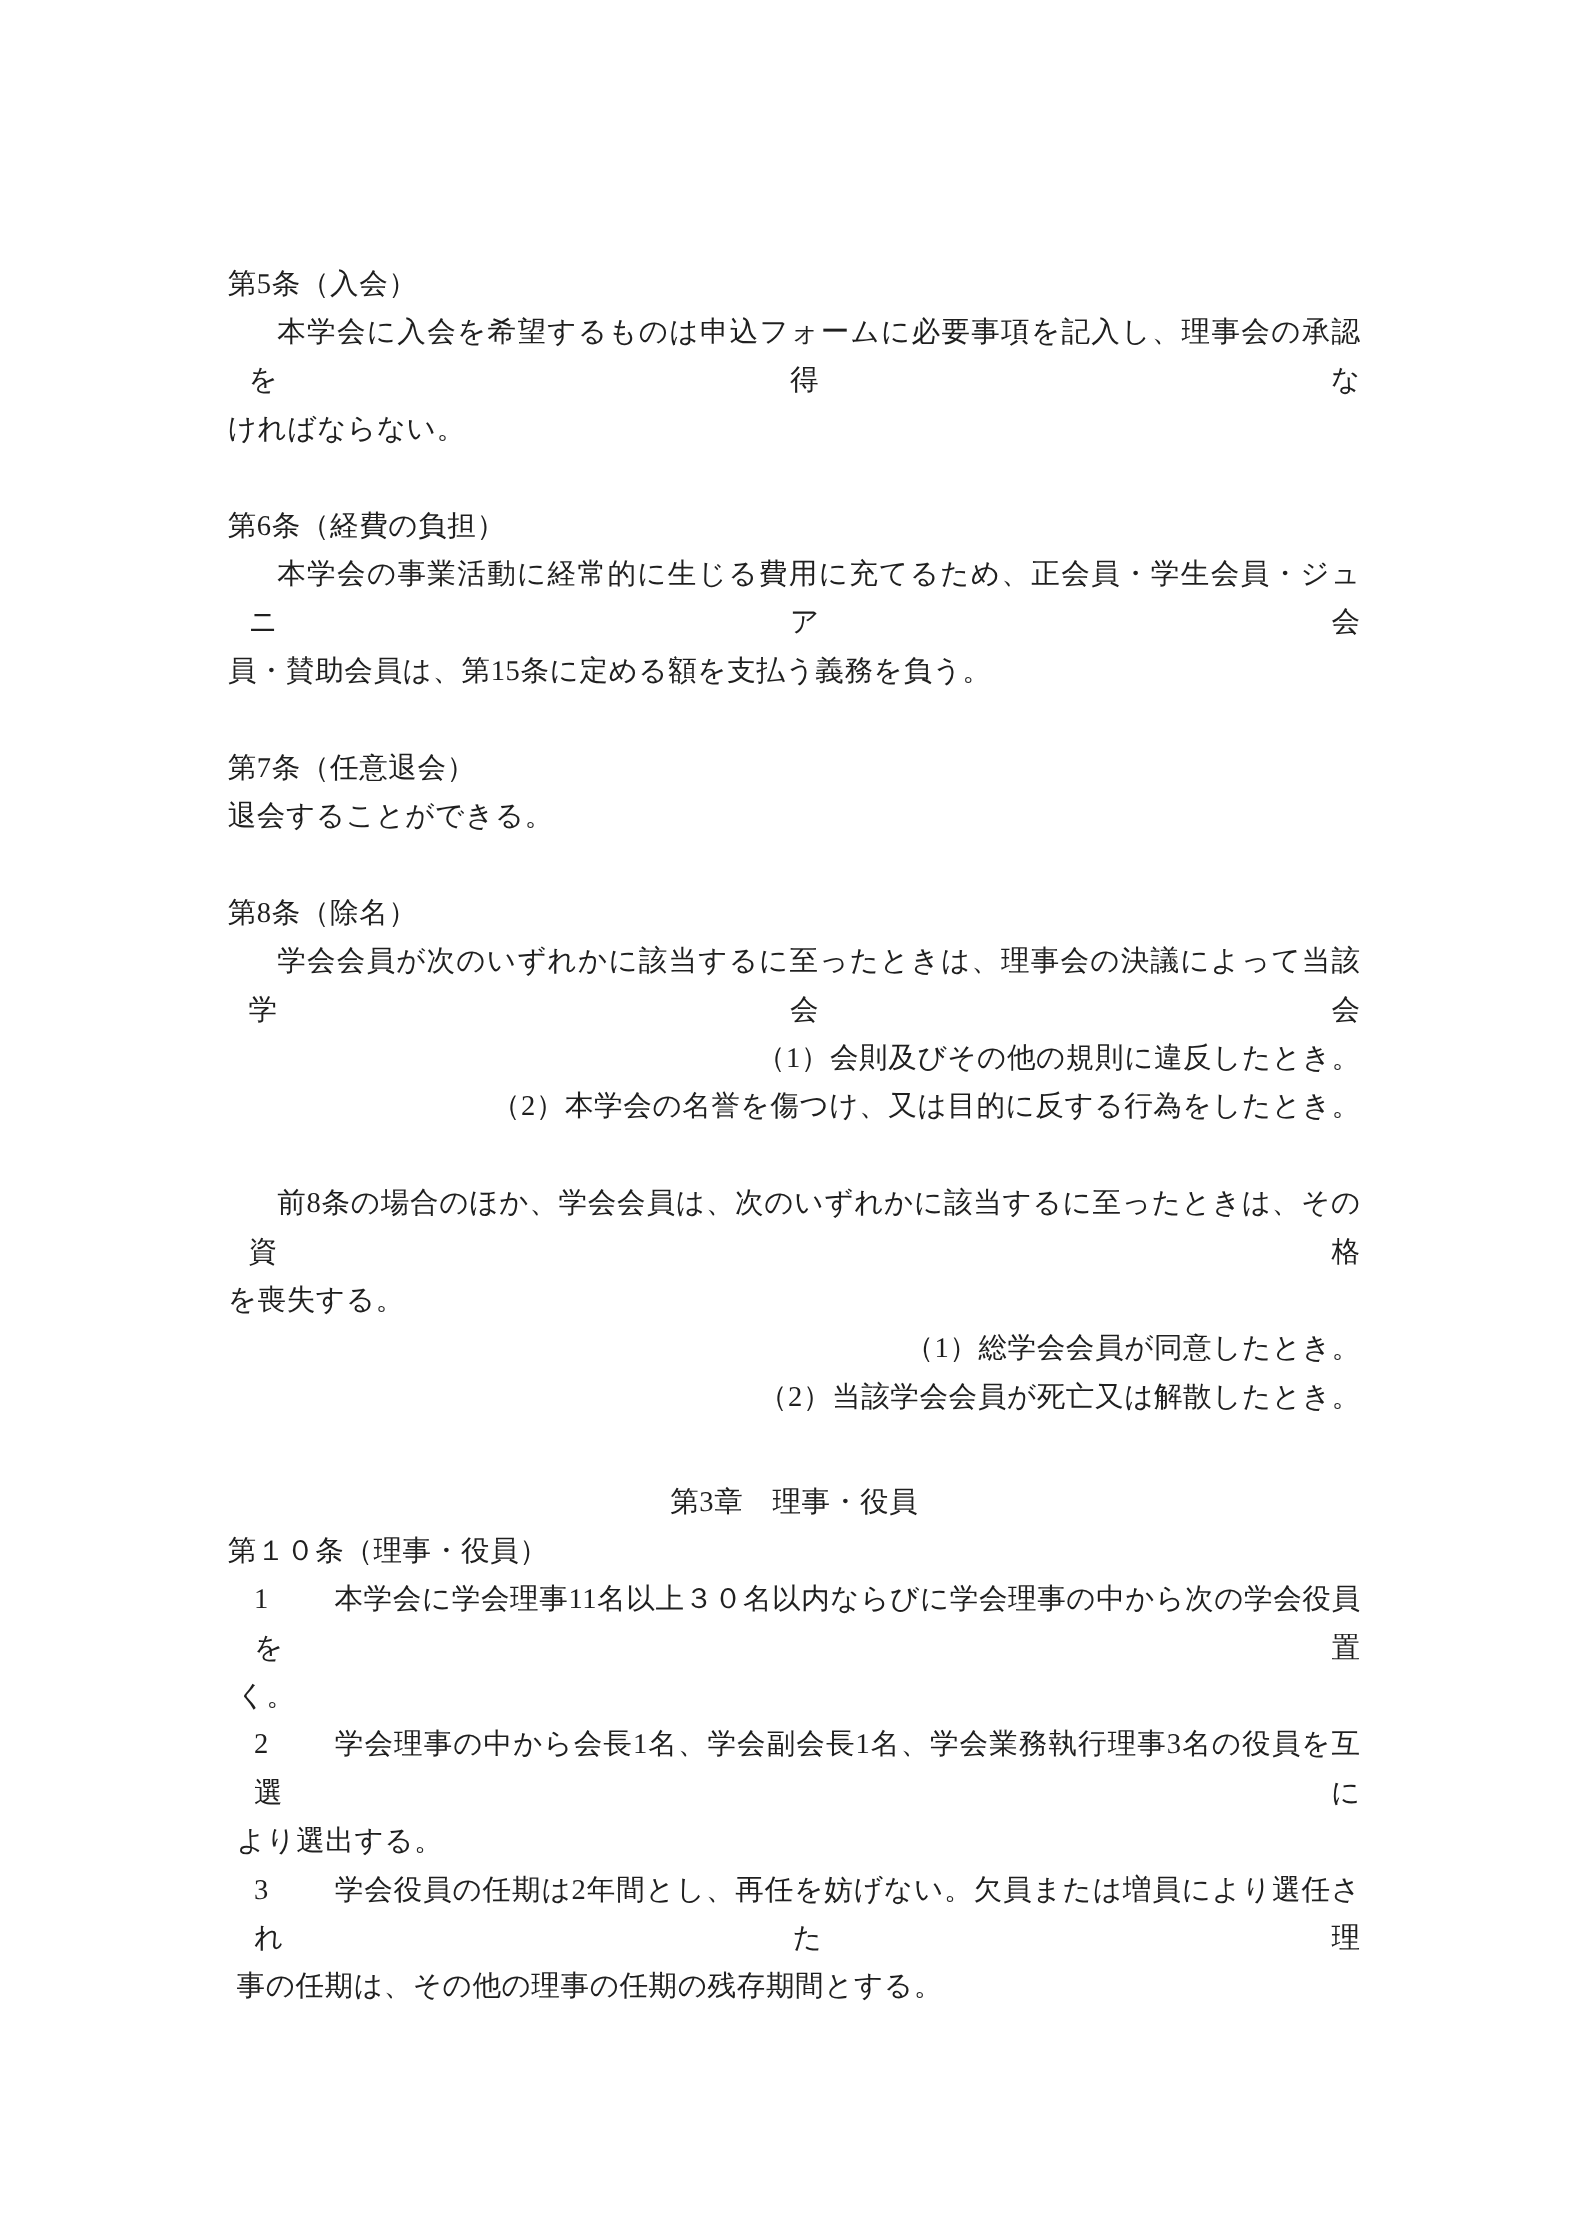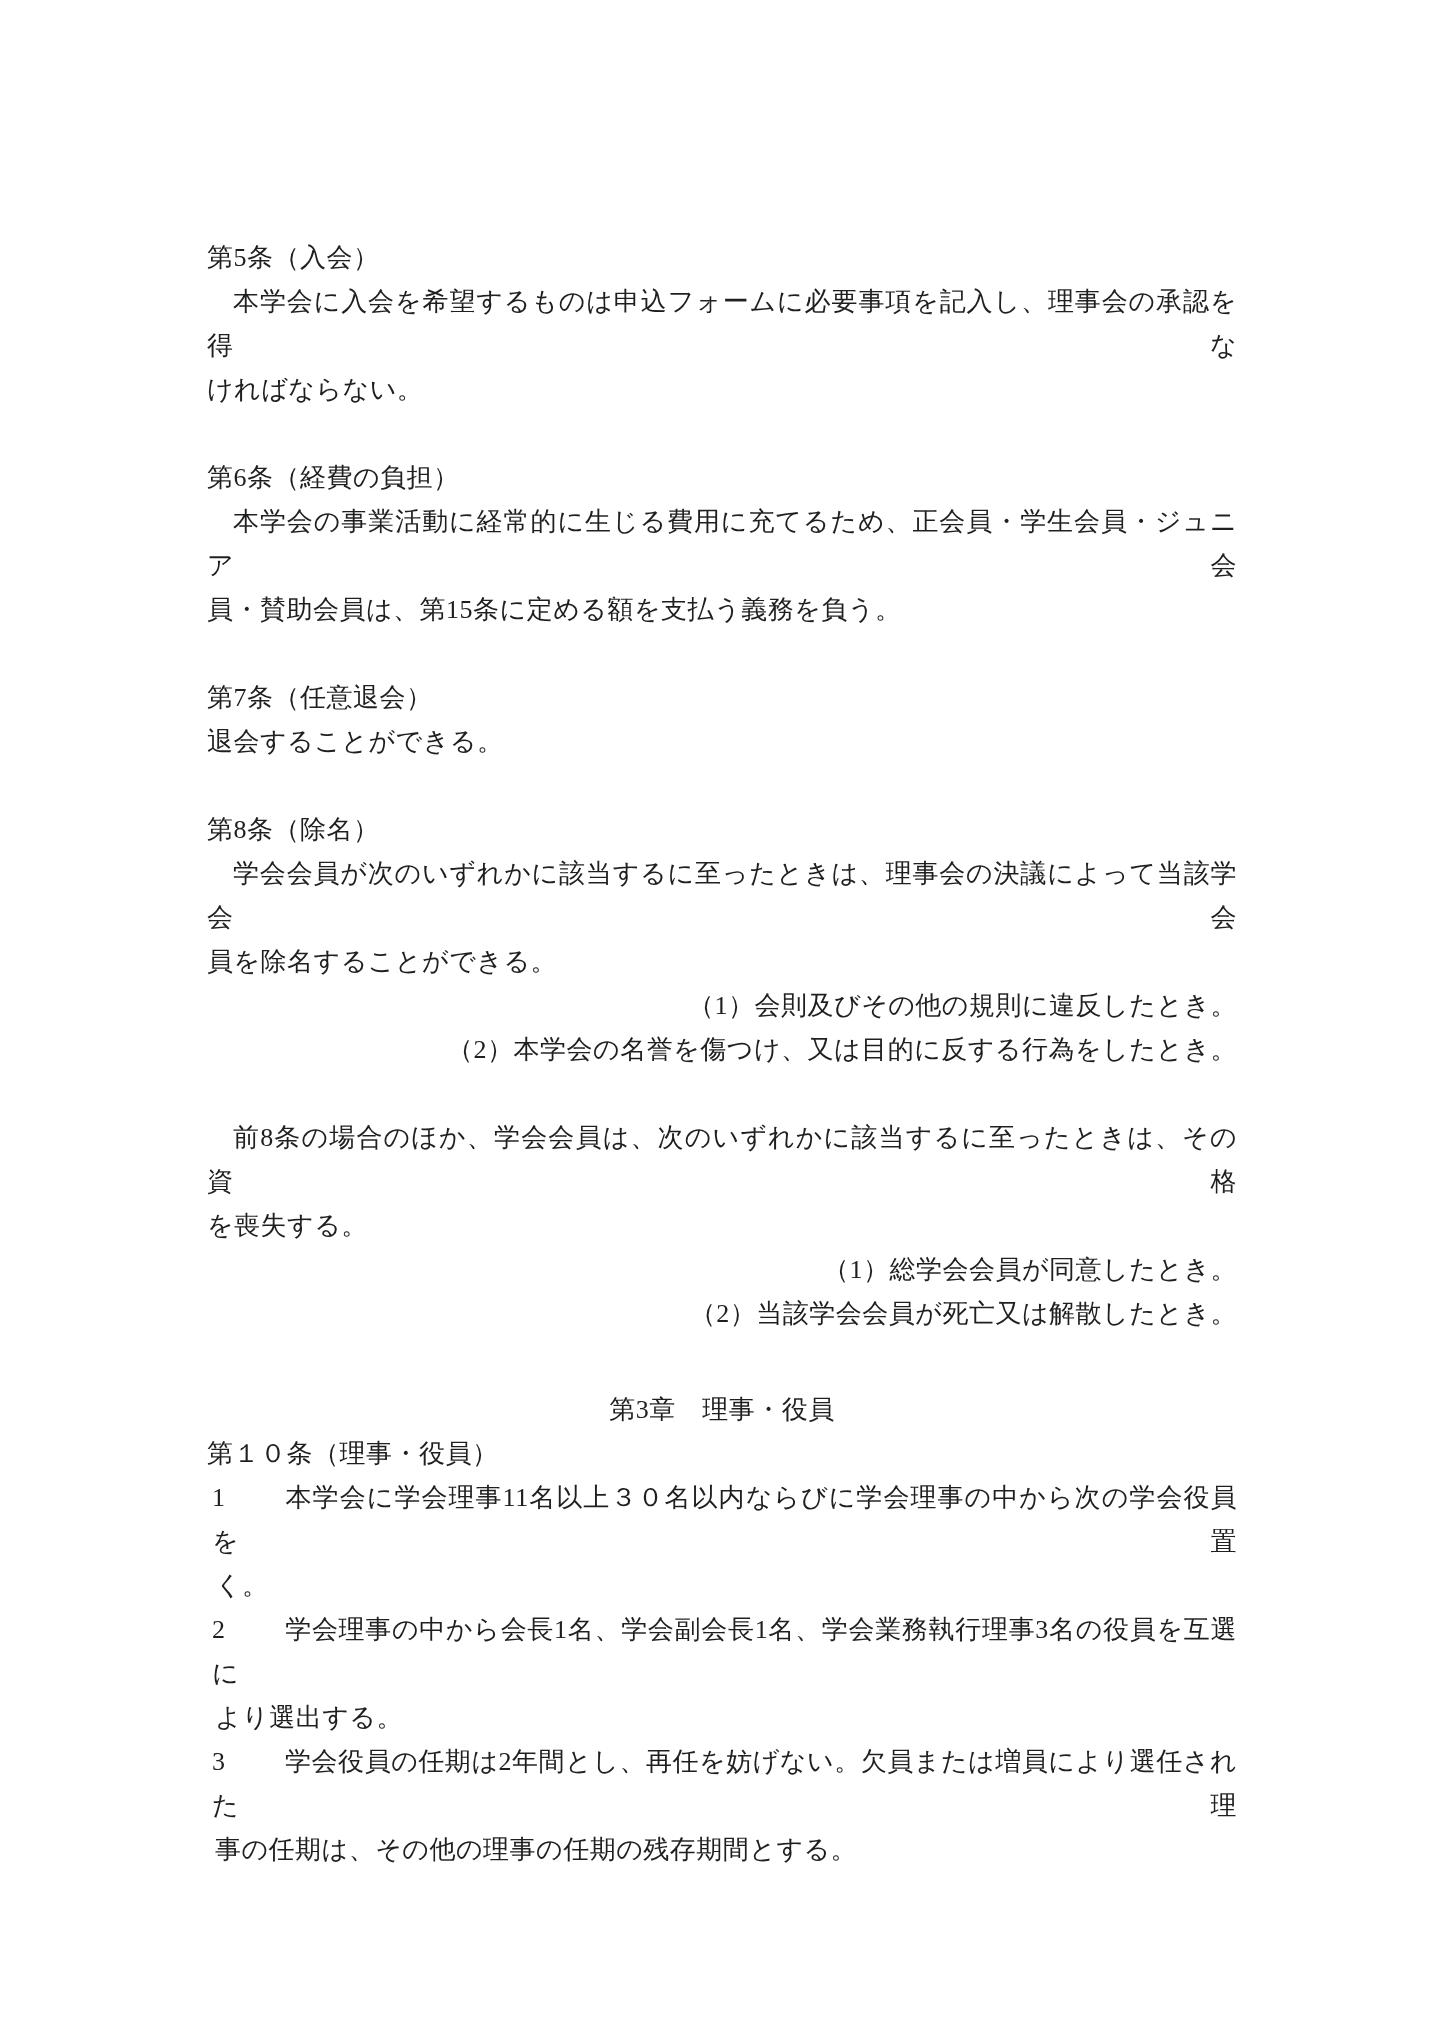--- a/index.html
+++ b/index.html
@@ -26,20 +26,21 @@
     letter-spacing: 0.5px;
   }
   
   .first {
     text-indent: 26px;
   }
   
   .fill {
     text-align: justify;
     text-align-last: justify;
+    margin-left: 19px;
   }
   
   .item {
     padding-left: 8px;
     text-align: right;
   }
   .inum {
     display: inline-block;
     min-width: 85px;
   }
@@ -84,21 +85,20 @@
     </section>
 
     <section class="article">
       <div class="line heading">第7条（任意退会）</div>
       <div class="line">退会することができる。</div>
     </section>
 
     <section class="article">
       <div class="line heading">第8条（除名）</div>
       <div class="line first fill">学会会員が次のいずれかに該当するに至ったときは、理事会の決議によって当該学会会</div>
-      <div class="line">員を除名することができる。</div>
       <div class="line item"><span class="inum">（1）</span><span class="itext">会則及びその他の規則に違反したとき。</span></div>
       <div class="line item"><span class="inum">（2）</span><span class="itext">本学会の名誉を傷つけ、又は目的に反する行為をしたとき。</span></div>
     </section>
 
     <section class="article">
       <div class="line first fill">前8条の場合のほか、学会会員は、次のいずれかに該当するに至ったときは、その資格</div>
       <div class="line">を喪失する。</div>
       <div class="line item"><span class="inum">（1）</span><span class="itext">総学会会員が同意したとき。</span></div>
       <div class="line item"><span class="inum">（2）</span><span class="itext">当該学会会員が死亡又は解散したとき。</span></div>
     </section>

